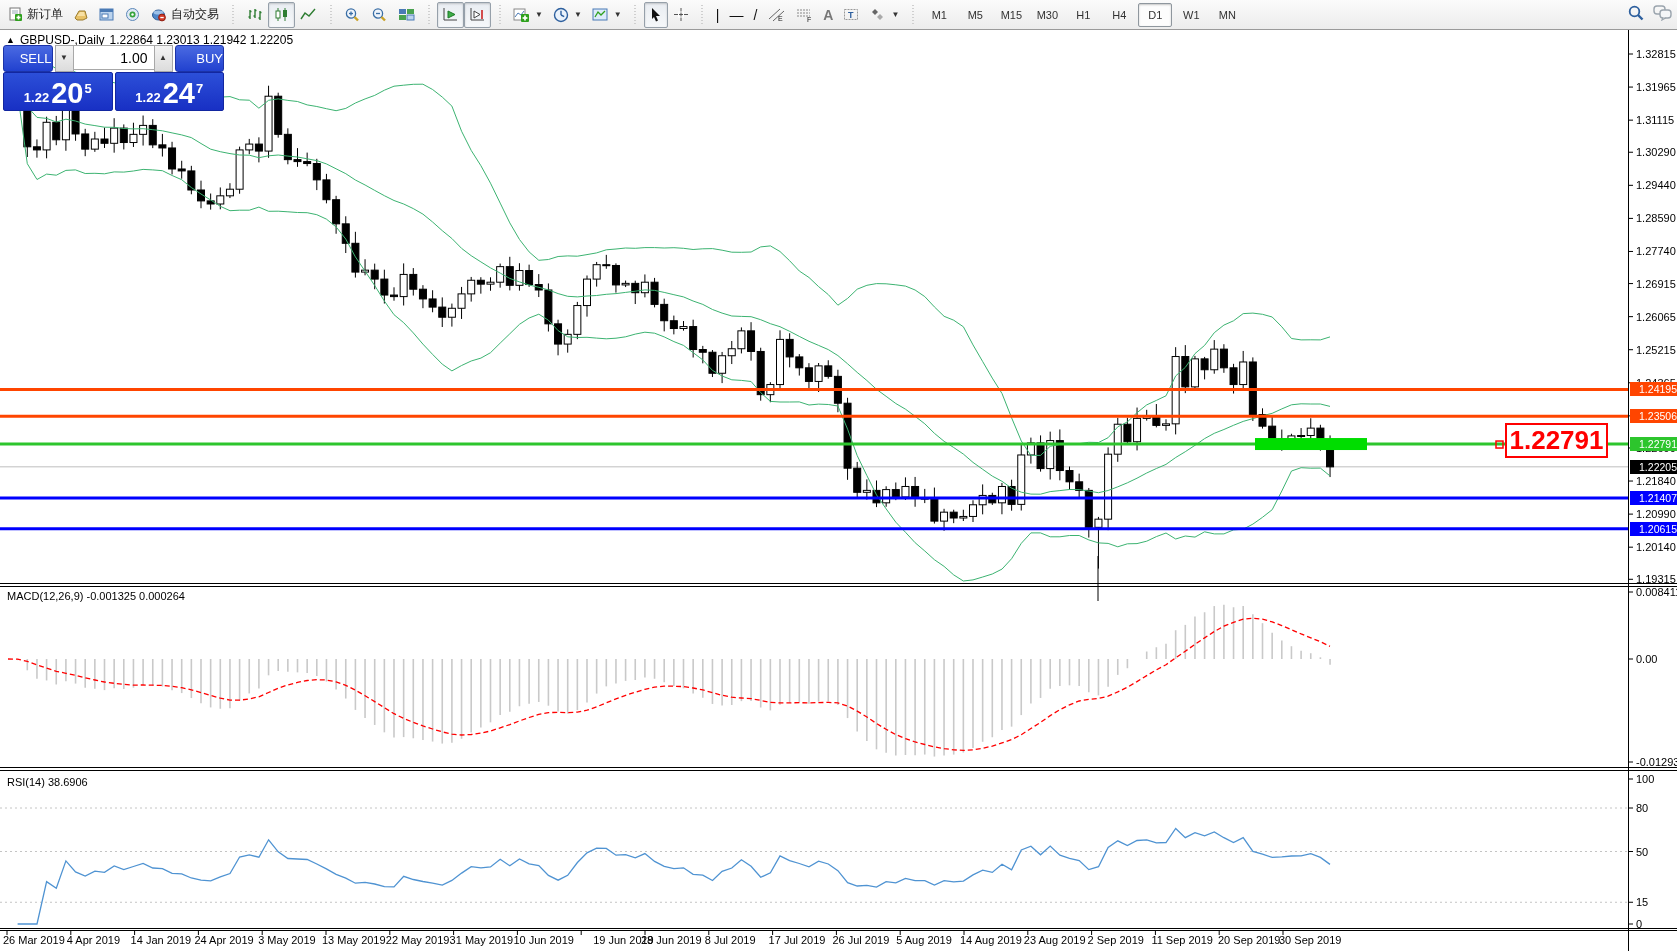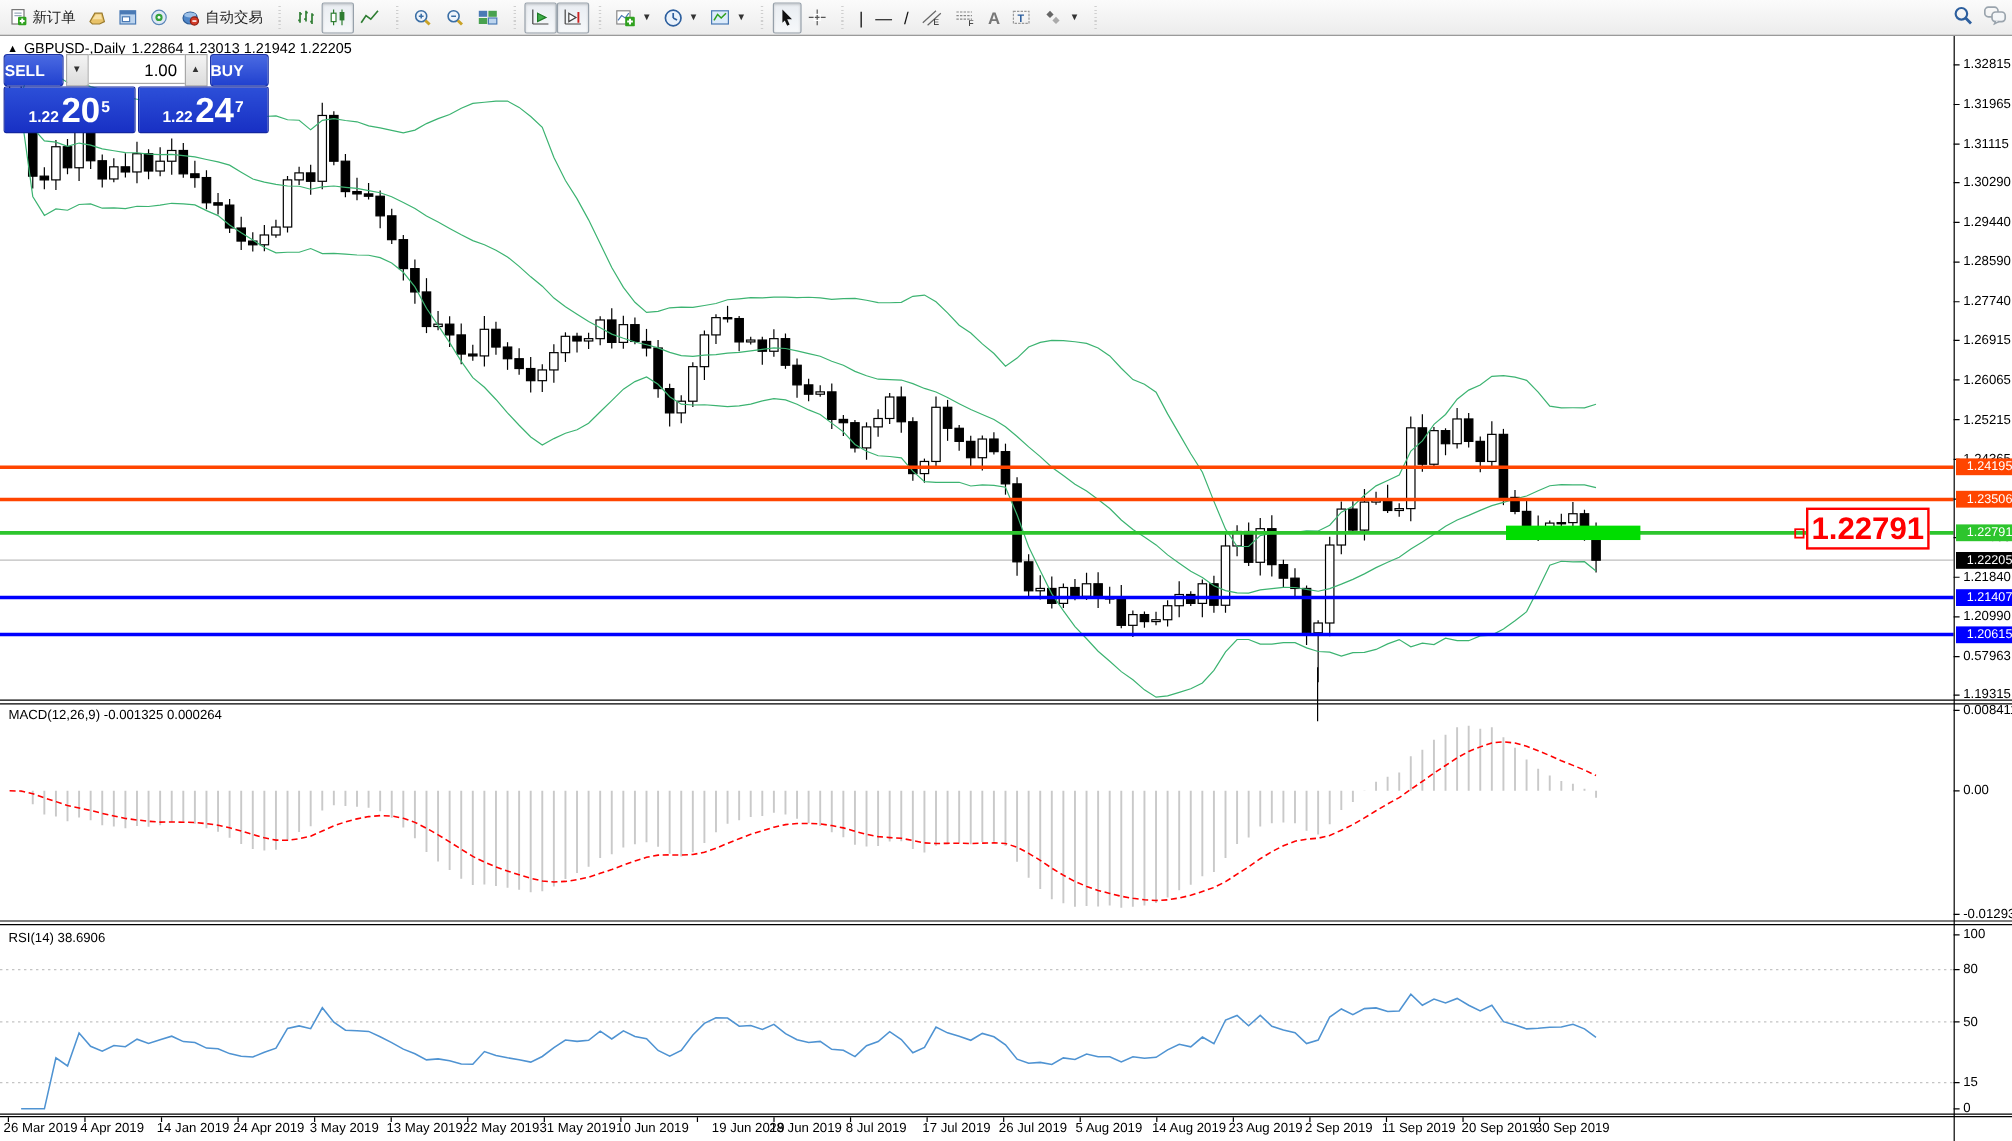--- a/index.html
+++ b/index.html
@@ -28,21 +28,21 @@
   
   #chart-svg{position:absolute;left:0;top:0;z-index:1;}
   .overlay{position:absolute;z-index:2;}
 
   .chart-title{left:6px;top:33px;font-size:12px;color:#000;display:flex;align-items:center;gap:5px;}
   .chart-title .tri{font-size:9px;}
 
   
   .trade-panel{left:3px;top:45px;width:221px;z-index:3;}
   .tp-row1{display:flex;height:25px;gap:2px;}
-  .tp-btn{width:51px;height:25px;color:#fff;font-weight:bold;font-size:13px;text-align:left;line-height:25px;
+  .tp-btn{width:51px;height:25px;color:#fff;font-weight:normal;font-size:13px;text-align:right;line-height:25px;
     background:linear-gradient(#4a6ae2,#2141cf);border:1px solid #1b33a8;border-radius:3px;}
   .spin{display:flex;height:25px;}
   .spin-btn{width:17px;height:25px;background:linear-gradient(#f4f4f4,#dcdcdc);border:1px solid #a8a8a8;
     font-size:8px;color:#333;text-align:center;line-height:24px;}
   .spin-input{width:74px;height:23px;border:1px solid #a8a8a8;border-left:none;border-right:none;
     font-size:14px;text-align:right;padding:0 6px 0 0;font-family:"Liberation Sans",sans-serif;}
   .tp-row2{display:flex;margin-top:2px;gap:2px;}
   .quote-box{width:109px;height:35px;color:#fff;background:linear-gradient(#2c4fd8,#1830c4);
     border:1px solid #1226a0;border-radius:2px;position:relative;display:flex;align-items:flex-end;justify-content:center;padding-bottom:2px;}
   .q-small{font-size:13px;font-weight:bold;margin:0 2px 3px 0;}
@@ -276,20 +276,31 @@
         </div>
       <div class="tb-btn">
           <svg width="16" height="15">
             <polygon points="5,2 8,5 5,8 2,5" fill="#666"></polygon>
             <polygon points="10,7 13,10 10,13 7,10" fill="#aaa"></polygon>
           </svg>
           <span class="dd">▼</span>
         </div>
     </div>
     <div class="grip"></div>
+    <div class="tb-group" id="tf-group">
+        <div class="tf-btn">M1</div>
+        <div class="tf-btn">M5</div>
+        <div class="tf-btn">M15</div>
+        <div class="tf-btn">M30</div>
+        <div class="tf-btn">H1</div>
+        <div class="tf-btn">H4</div>
+        <div class="tf-btn active">D1</div>
+        <div class="tf-btn">W1</div>
+        <div class="tf-btn">MN</div>
+      </div>
     <div class="tb-right">
       <span><svg width="18" height="18">
             <circle cx="7.5" cy="7.5" r="4.8" fill="none" stroke="#2d5f9e" stroke-width="1.8"></circle>
             <line x1="11" y1="11" x2="15.5" y2="15.5" stroke="#2d5f9e" stroke-width="2.4"></line>
           </svg></span>
       <span><svg width="20" height="17">
             <rect x="1" y="2" width="11" height="8" rx="3" fill="none" stroke="#9aa4ad" stroke-width="1.4"></rect>
             <rect x="7" y="6" width="11" height="8" rx="3" fill="#f4f6f8" stroke="#9aa4ad" stroke-width="1.4"></rect>
             <polyline points="10,13.5 9,16 13,13.8" fill="#f4f6f8" stroke="#9aa4ad" stroke-width="1.2"></polyline>
           </svg></span>
@@ -851,21 +862,21 @@
       <div class="tick-label overlay" style="top: 218.395px;">1.28590</div>
       <div class="tick-label overlay" style="top: 251.468px;">1.27740</div>
       <div class="tick-label overlay" style="top: 283.569px;">1.26915</div>
       <div class="tick-label overlay" style="top: 316.642px;">1.26065</div>
       <div class="tick-label overlay" style="top: 349.716px;">1.25215</div>
       <div class="tick-label overlay" style="top: 382.789px;">1.24365</div>
       <div class="tick-label overlay" style="top: 415.863px;">1.23515</div>
       <div class="tick-label overlay" style="top: 447.964px;">1.22690</div>
       <div class="tick-label overlay" style="top: 481.037px;">1.21840</div>
       <div class="tick-label overlay" style="top: 514.111px;">1.20990</div>
-      <div class="tick-label overlay" style="top: 547.184px;">0.57963</div>
+      <div class="tick-label overlay" style="top: 547.184px;">1.20140</div>
       <div class="tick-label overlay" style="top: 579.285px;">1.19315</div>
       <div class="price-tag overlay" style="top: 389.404px; background: rgb(255, 69, 0);">1.24195</div>
       <div class="price-tag overlay" style="top: 416.213px; background: rgb(255, 69, 0);">1.23506</div>
       <div class="price-tag overlay" style="top: 444.034px; background: rgb(45, 197, 45);">1.22791</div>
       <div class="price-tag overlay" style="top: 466.835px; background: rgb(0, 0, 0);">1.22205</div>
       <div class="price-tag overlay" style="top: 497.885px; background: rgb(0, 0, 255);">1.21407</div>
       <div class="price-tag overlay" style="top: 528.702px; background: rgb(0, 0, 255);">1.20615</div>
       <div class="tick-label overlay" style="top: 592px;">0.008411</div>
       <div class="tick-label overlay" style="top: 659px;">0.00</div>
       <div class="tick-label overlay" style="top: 762px;">-0.012931</div>

